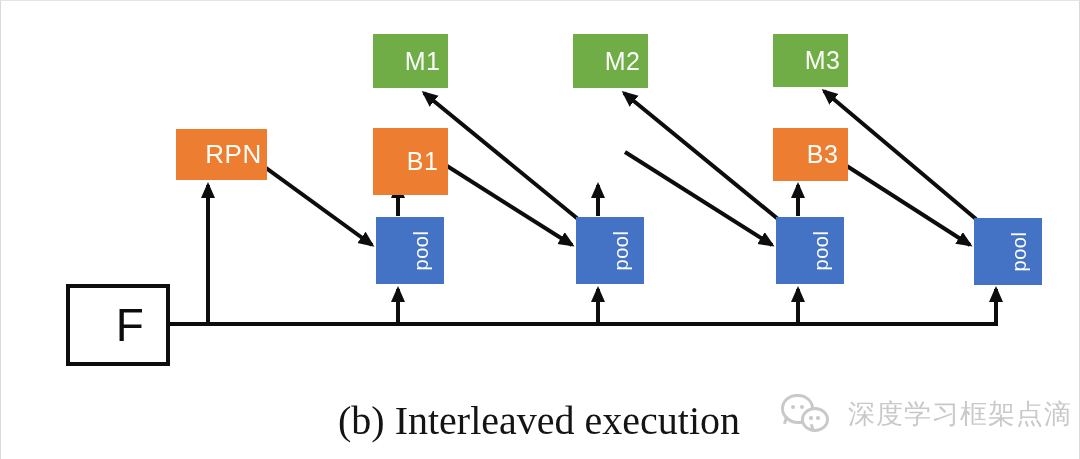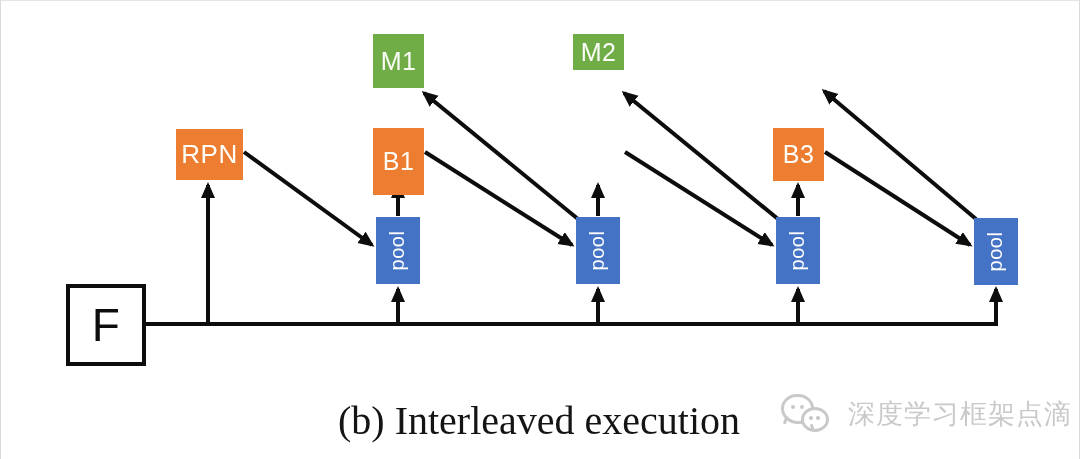--- a/index.html
+++ b/index.html
@@ -22,20 +22,21 @@
     font-family:"Liberation Sans",sans-serif;
   }
   .arrows{position:absolute;left:0;top:0;width:1080px;height:459px;}
   .arrows line,.arrows polyline{stroke:var(--color-line);fill:none;}
   .node{
     position:absolute;
     display:flex;align-items:center;justify-content:center;
     color:#fffdf8;
     font-size:25px;
     letter-spacing:0.5px;
+    padding-left:24px;
   }
   .node.green{background:var(--color-green);color:#fbfdf8;}
   .node.orange{background:var(--color-orange);}
   .node.blue{background:var(--color-blue);color:#fff;}
   .node.fbox{
     background:#ffffff;border:4px solid #0d0d0d;
     color:#0d0d0d;font-size:46px;font-weight:400;
   }
   .pool-label{
     display:block;
@@ -133,22 +134,25 @@
     <span>F</span>
   </div>
 
   <div class="node orange" style="left:175px;top:128px;width:67px;height:51px;font-size:26px;">
     <span>RPN</span>
   </div>
 
   <div class="node green" style="left:372px;top:33px;width:51px;height:54px;">
     <span>M1</span>
   </div>
-  <div class="node green" style="left:572px;top:33px;width:51px;height:36px;">
+  <div class="node green" style="left:572px;top:33px;width:51px;height:54px;">
     <span>M2</span>
+  </div>
+  <div class="node green" style="left:772px;top:33px;width:51px;height:53px;">
+    <span>M3</span>
   </div>
 
   <div class="node orange" style="left:372px;top:127px;width:51px;height:67px;">
     <span>B1</span>
   </div>
   <div class="node orange" style="left:772px;top:127px;width:51px;height:53px;">
     <span>B3</span>
   </div>
 
   <div class="node blue" style="left:375px;top:216px;width:44px;height:67px;">

